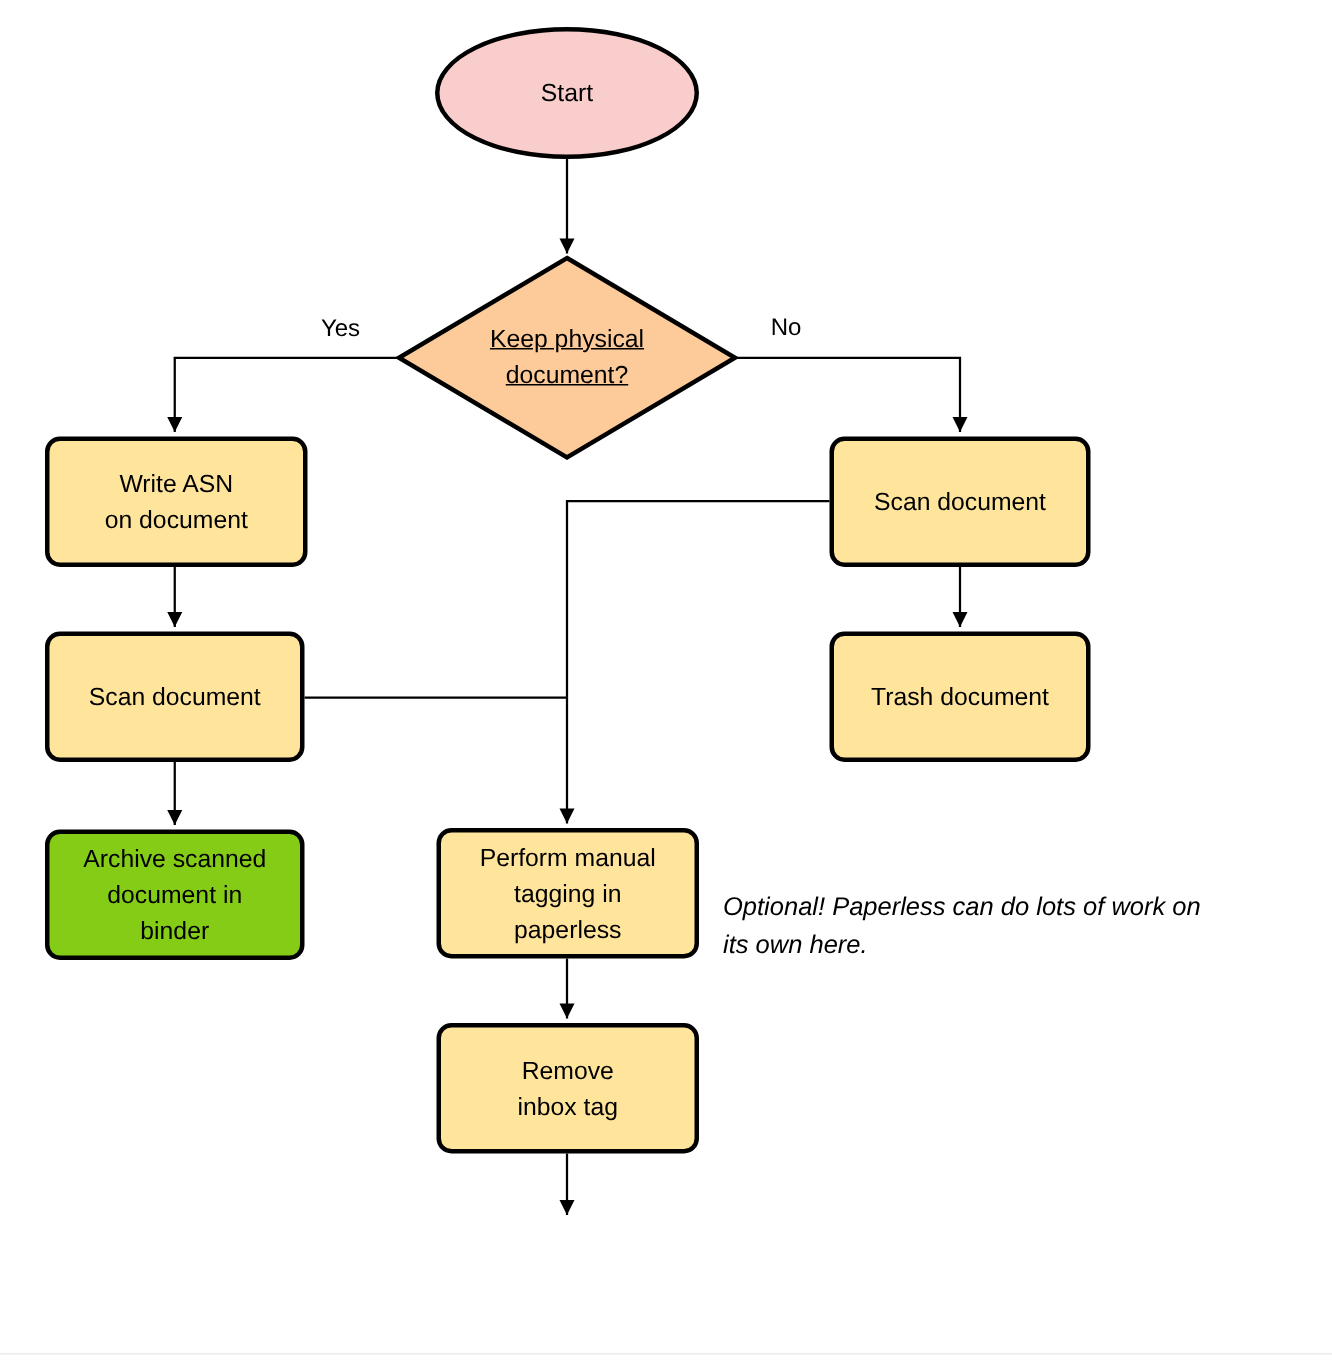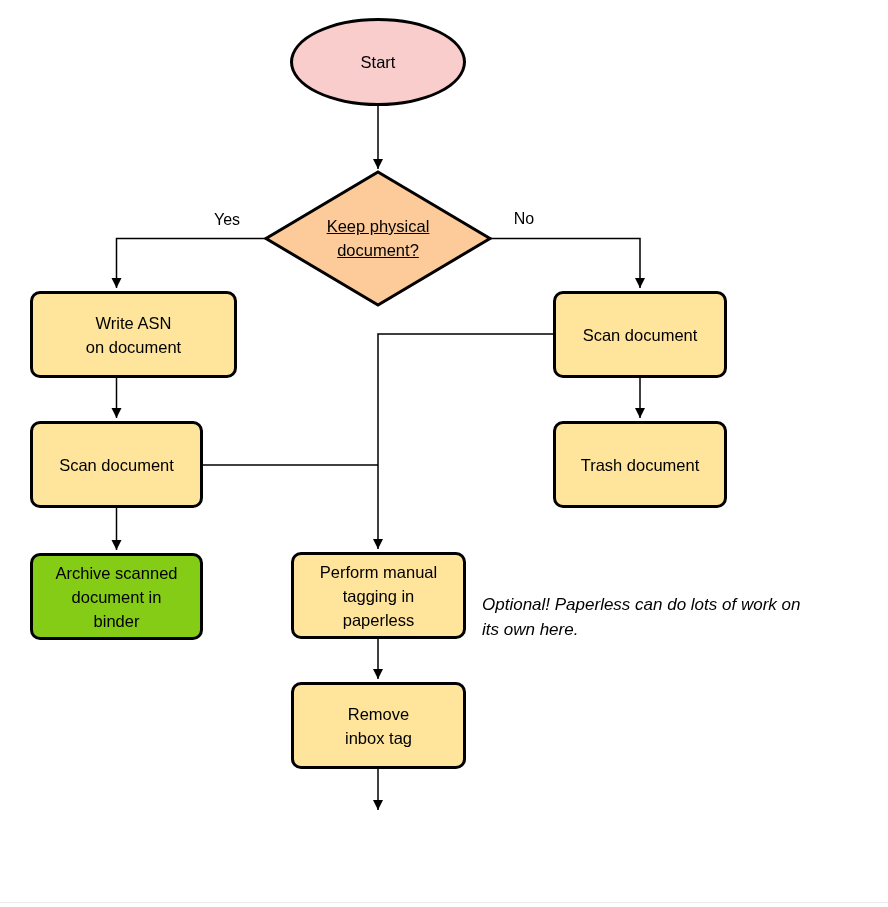--- a/index.html
+++ b/index.html
@@ -96,21 +96,21 @@
     <span>Start</span>
   </div>
 
   <div class="decision-label" style="left:278px; top:214px; width:200px;">Keep physical
 document?</div>
 
   <div class="edge-label" style="left:207px; top:211px; width:40px;">Yes</div>
 
   <div class="edge-label" style="left:504px; top:210px; width:40px;">No</div>
 
-  <div class="node process" style="left: 30px; top: 291px; width: 207px; height: 87px; background-color: rgb(255, 228, 156);">
+  <div class="node process" style="left: 30px; top: 291px; width: 175px; height: 87px; background-color: rgb(255, 228, 156);">
     <span>Write ASN
 on document</span>
   </div>
 
   <div class="node process" style="left: 30px; top: 421px; width: 173px; height: 87px; background-color: rgb(255, 228, 156);">
     <span>Scan document</span>
   </div>
 
   <div class="node process" style="left: 30px; top: 553px; width: 173px; height: 87px; background-color: #84cc16;">
     <span>Archive scanned

